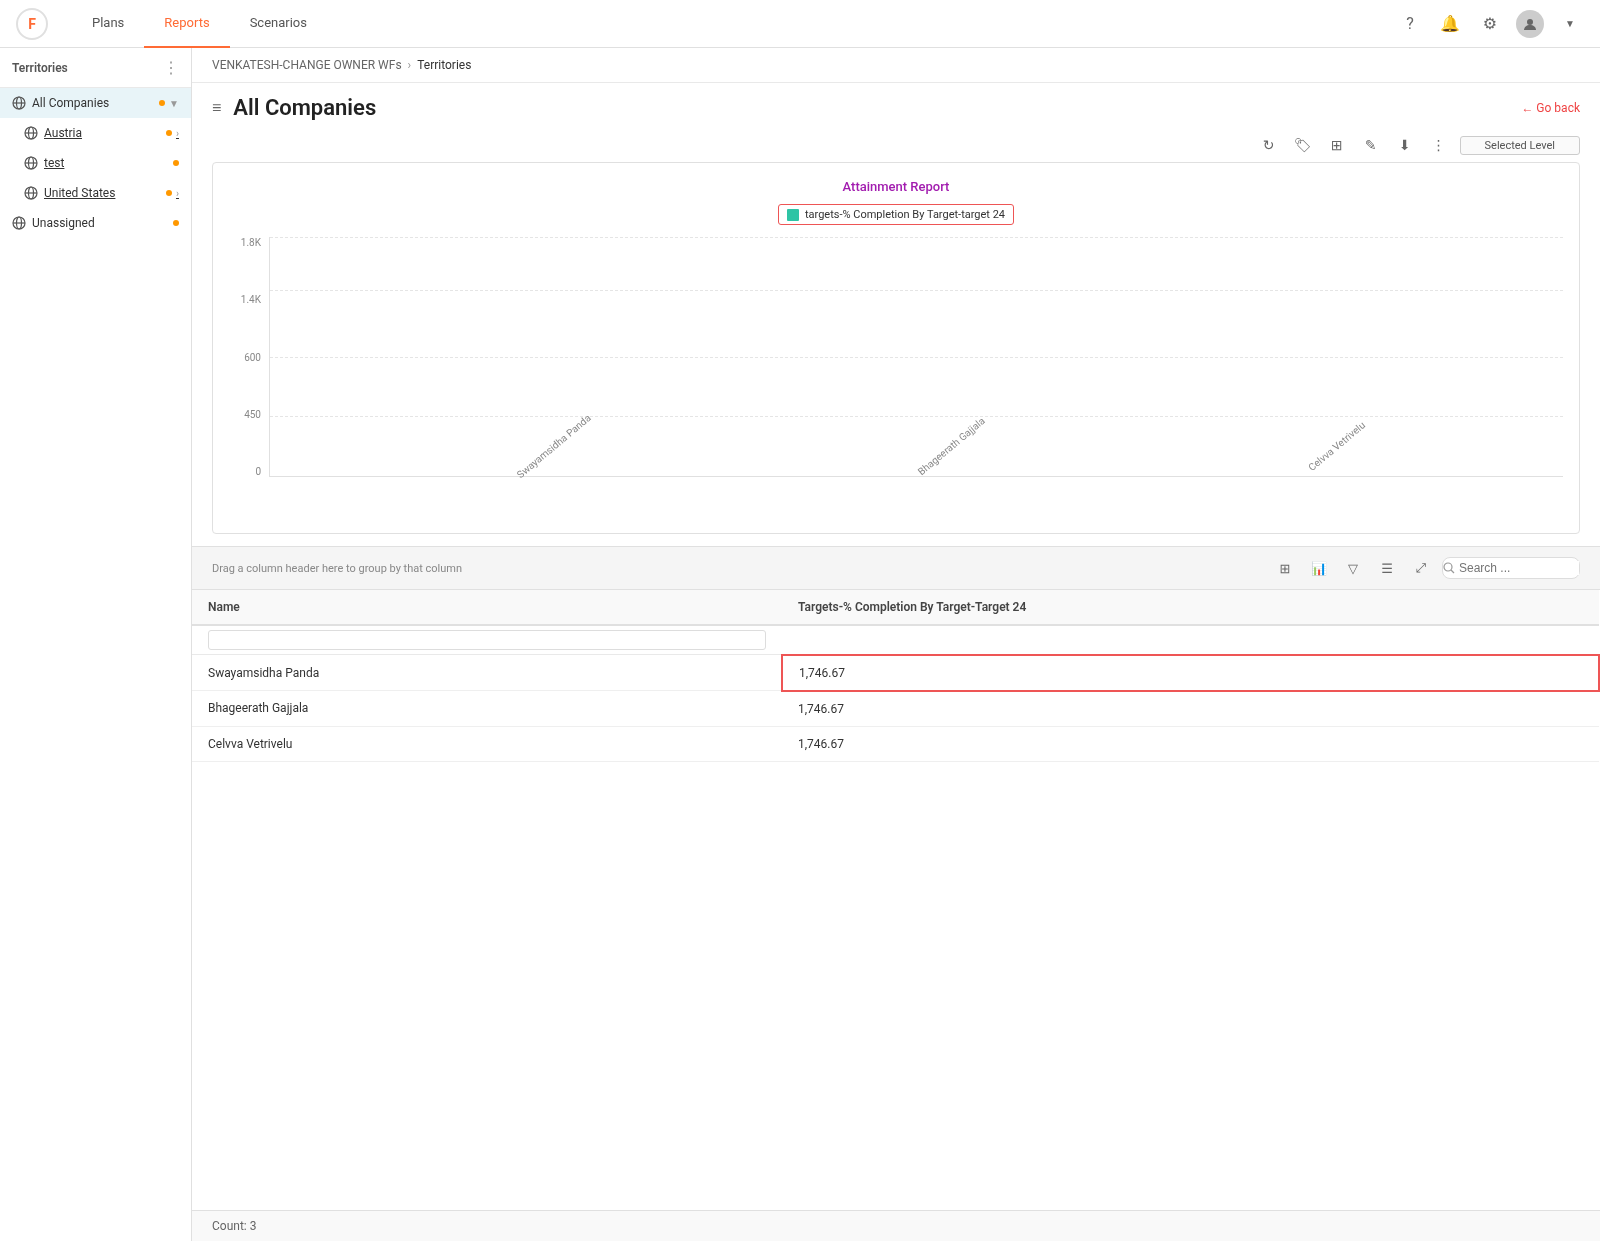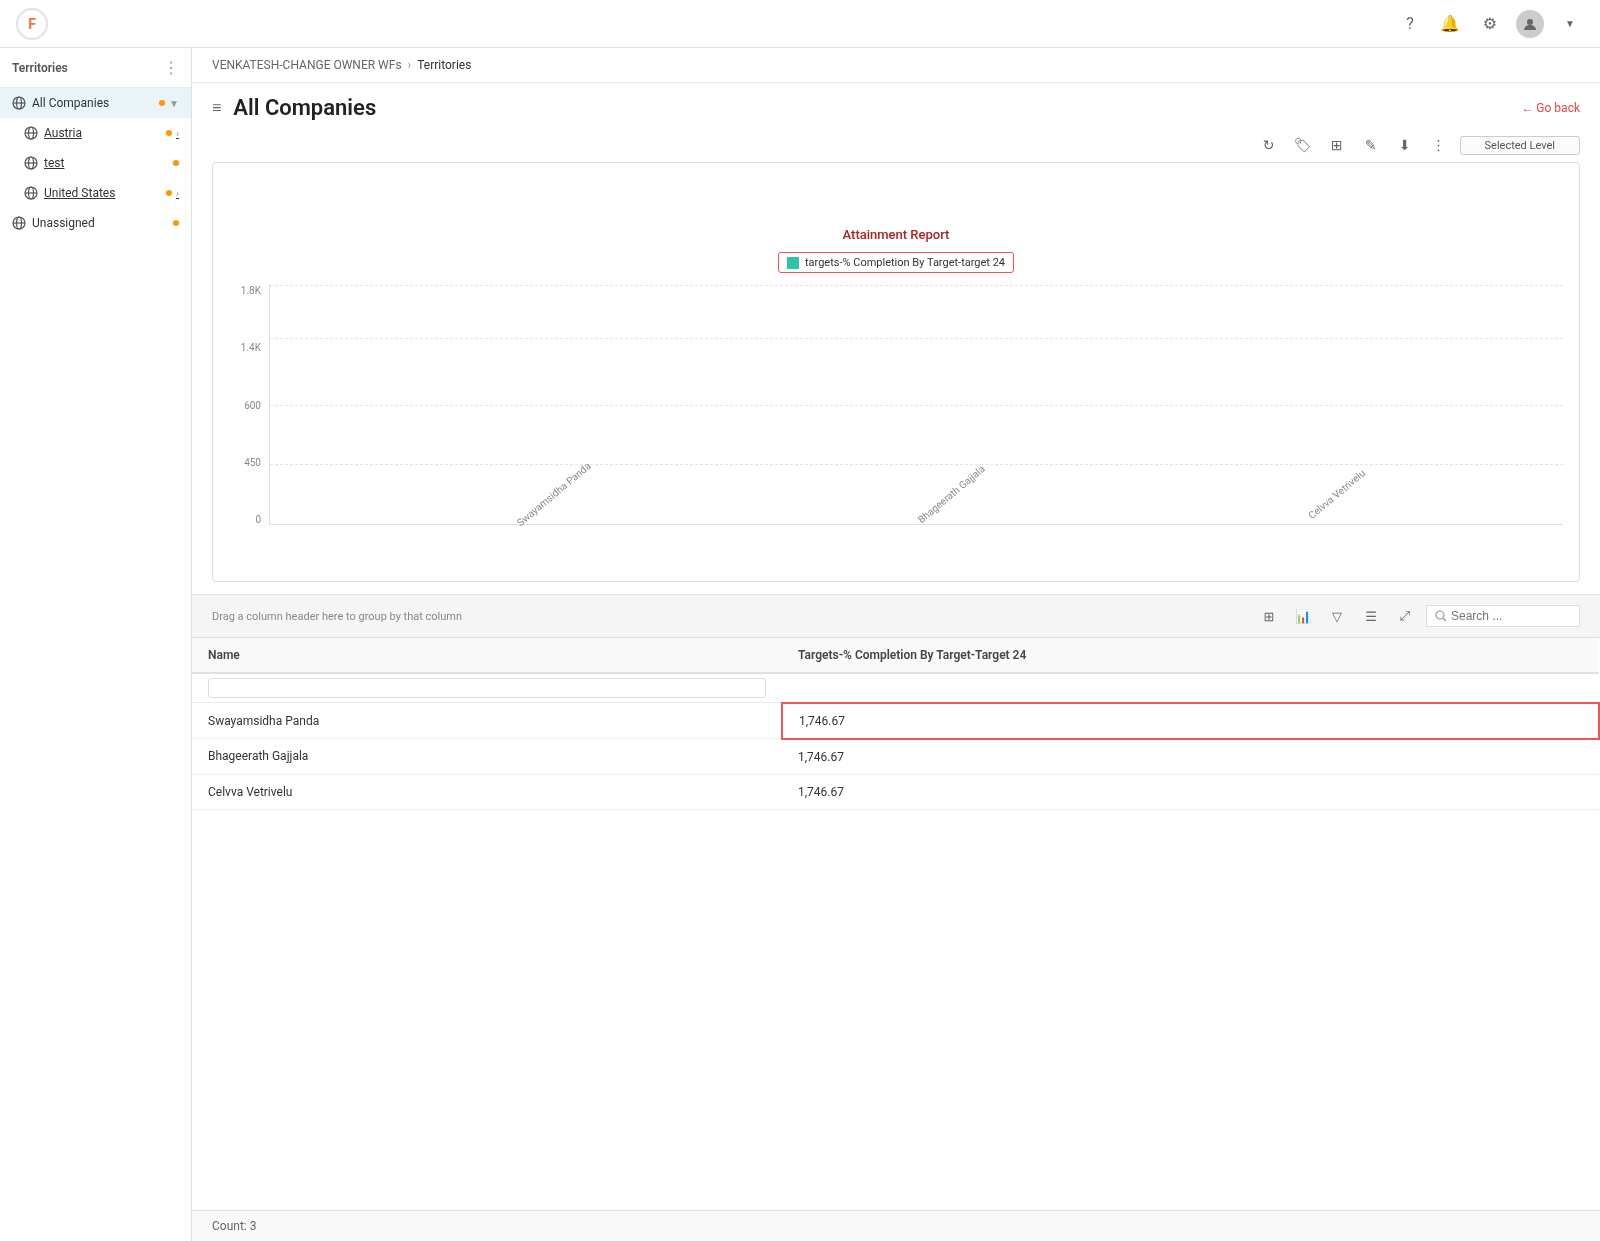--- a/index.html
+++ b/index.html
@@ -46,21 +46,21 @@
     .page-title { font-size: 22px; font-weight: 600; color: #222; }
     .go-back-btn { font-size: 12px; color: #ef4444; cursor: pointer; display: flex; align-items: center; gap: 4px; }
 
     
     .toolbar { display: flex; align-items: center; justify-content: flex-end; padding: 4px 20px; gap: 8px; flex-shrink: 0; }
     .toolbar-icon { width: 26px; height: 26px; display: flex; align-items: center; justify-content: center; cursor: pointer; color: #666; font-size: 14px; border: 1px solid transparent; border-radius: 3px; }
     .selected-level-badge { font-size: 11px; color: #555; border: 1px solid #ccc; padding: 2px 24px; border-radius: 3px; background: #fafafa; }
 
     
     .chart-container { margin: 0 20px 12px 20px; border: 1px solid #e0e0e0; border-radius: 4px; background: #fff; padding: 16px; flex-shrink: 0; }
-    .chart-title { text-align: center; font-size: 13px; font-weight: 500; color: #b91c1c; margin-bottom: 10px; margin-top: 48px; }
+    .chart-title { text-align: center; font-size: 13px; font-weight: 500; color: #a21caf; margin-bottom: 10px; }
     .chart-legend { display: flex; justify-content: center; margin-bottom: 12px; }
     .legend-item { display: flex; align-items: center; gap: 6px; font-size: 11px; color: #333; border: 1px solid #e55; padding: 3px 8px; border-radius: 3px; }
     .legend-swatch { width: 12px; height: 12px; background: #2ec4a5; border-radius: 1px; }
     .chart-body { position: relative; height: 280px; }
     .chart-y-axis { position: absolute; left: 0; top: 0; bottom: 40px; width: 36px; display: flex; flex-direction: column; justify-content: space-between; align-items: flex-end; padding-right: 4px; }
     .y-label { font-size: 10px; color: #888; }
     .chart-plot { position: absolute; left: 40px; right: 0; top: 0; bottom: 40px; border-left: 1px solid #e0e0e0; border-bottom: 1px solid #e0e0e0; }
     .grid-lines { position: absolute; top: 0; left: 0; right: 0; bottom: 0; }
     .grid-line { position: absolute; left: 0; right: 0; border-top: 1px dashed #e5e5e5; }
     .bars-wrapper { position: absolute; top: 0; left: 0; right: 0; bottom: 0; display: flex; align-items: flex-end; justify-content: space-around; padding: 0 40px; }
@@ -68,38 +68,43 @@
     .bar { width: 180px; background: #2ec4a5; border-radius: 0; }
     .x-labels { position: absolute; bottom: 0; left: 40px; right: 0; display: flex; justify-content: space-around; padding: 0 40px; height: 40px; }
     .x-label { font-size: 10px; color: #888; text-align: center; transform: rotate(-40deg); transform-origin: top center; margin-top: 6px; white-space: nowrap; }
     .x-axis-title { position: absolute; bottom: -20px; left: 0; right: 0; text-align: center; font-size: 11px; color: #888; }
 
     
     .grid-toolbar { display: flex; align-items: center; justify-content: space-between; padding: 8px 20px; background: #f5f5f5; border-top: 1px solid #e0e0e0; border-bottom: 1px solid #e0e0e0; flex-shrink: 0; }
     .grid-drag-hint { font-size: 11px; color: #888; }
     .grid-toolbar-icons { display: flex; align-items: center; gap: 8px; }
     .grid-icon { width: 26px; height: 26px; display: flex; align-items: center; justify-content: center; cursor: pointer; color: #666; font-size: 13px; }
-    .search-box { display: flex; align-items: center; border: 1px solid #ddd; border-radius: 1px; padding: 3px 8px; background: #fff; gap: 4px; }
+    .search-box { display: flex; align-items: center; border: 1px solid #ddd; border-radius: 8px; padding: 3px 0; background: #fff; gap: 4px; }
     .search-box input { border: none; outline: none; font-size: 12px; color: #555; width: 120px; }
 
     
     .data-table { flex: 1; overflow-y: auto; }
     table { width: 100%; border-collapse: collapse; }
     th { background: #f9f9f9; padding: 10px 16px; text-align: left; font-size: 12px; font-weight: 600; color: #444; border-bottom: 2px solid #e0e0e0; }
     .search-row td { padding: 4px 16px; border-bottom: 1px solid #e9e9e9; }
     .search-row input { border: 1px solid #ddd; border-radius: 3px; padding: 3px 6px; font-size: 11px; width: 100%; outline: none; }
     td { padding: 10px 16px; border-bottom: 1px solid #efefef; font-size: 12px; }
     .highlighted-cell { border: 2px solid #e55; background: #fff; }
     .table-footer { padding: 8px 20px; font-size: 12px; color: #666; background: #f9f9f9; border-top: 1px solid #e0e0e0; }
   </style>
 </head>
 <body>
 
 <div class="top-nav">
   <div class="top-nav-logo">F</div>
+  <div class="top-nav-items">
+    <div class="top-nav-item">Plans</div>
+    <div class="top-nav-item active">Reports</div>
+    <div class="top-nav-item">Scenarios</div>
+  </div>
   <div class="top-nav-icons">
     <div class="top-nav-icon">?</div>
     <div class="top-nav-icon">🔔</div>
     <div class="top-nav-icon">⚙</div>
     <div class="top-nav-avatar">
       <svg width="16" height="16" viewBox="0 0 16 16" fill="#666">
           <circle cx="8" cy="6" r="3"></circle>
           <path d="M2 14c0-3 2.7-5 6-5s6 2 6 5"></path>
         </svg>
     </div>

